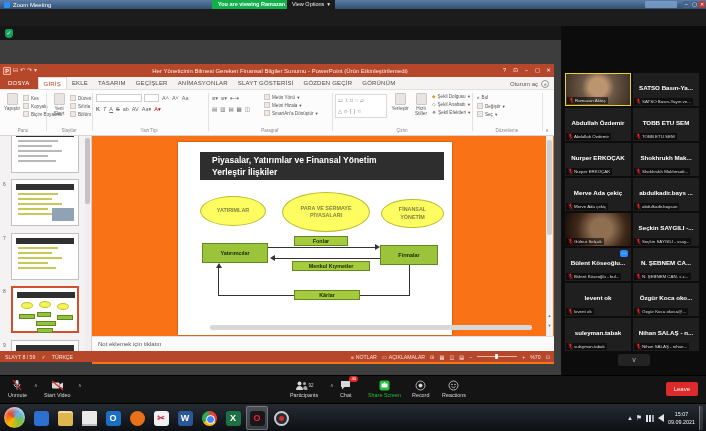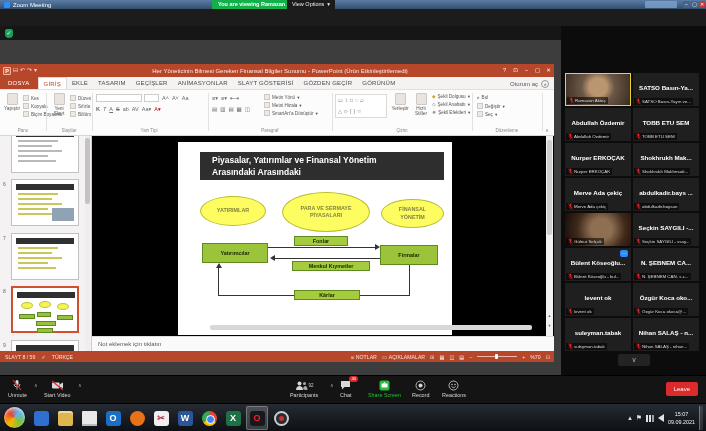--- a/index.html
+++ b/index.html
@@ -64,21 +64,21 @@
   .t-bar{position:absolute;left:4px;top:4px;width:58px;height:6px;background:#303030}
   .t-line{position:absolute;left:6px;height:2px;background:#c9c75a}
   .t-line.gray{background:#b9b9b9}
   .t-img{position:absolute;right:4px;bottom:4px;width:22px;height:13px;background:#8fa3b5}
   .t-dot{position:absolute;width:12px;height:7px;background:#f4f453;border:1px solid #bfc23a;border-radius:50%}
   .t-grn{position:absolute;height:5px;background:#97c13c;border:1px solid #5f8a1d}
   #thumbs-scroll{position:absolute;right:1px;top:0;width:5px;height:215px;background:#efedee}
   #thumbs-scroll .sthumb{position:absolute;left:0;top:2px;width:5px;height:66px;background:#c4c2c2;border-radius:2px}
 
   
-  #canvas{position:absolute;left:92px;top:72px;width:462px;height:200px;background:#000000}
+  #canvas{position:absolute;left:92px;top:72px;width:462px;height:228px;background:#f97316}
   #slide{position:absolute;left:86px;top:6px;width:274px;height:193px;background:#fff;box-shadow:0 0 2px rgba(0,0,0,.35)}
   #hscroll{position:absolute;left:118px;top:189px;width:322px;height:5px;background:#d9d7d8;border-radius:2px}
   #vscroll{position:absolute;left:454px;top:0;width:7px;height:200px;background:#f3f1f2}
   #vscroll .vth{position:absolute;left:1px;top:4px;width:5px;height:95px;background:#cfcdce;border-radius:2px}
   #vscroll .vbt{position:absolute;left:0;width:7px;height:8px;font-size:4px;color:#777;text-align:center;line-height:8px}
 
   #slide-titlebox{position:absolute;left:22px;top:10px;width:244px;height:28px;background:#2e2e2e;color:#fff;font-weight:bold;font-size:8.5px;line-height:12px;padding:2px 0 0 12px}
   .ell{position:absolute;background:#fdfd62;border:1px solid #b9bd2f;border-radius:50%;display:flex;align-items:center;justify-content:center;text-align:center;font-size:5.4px;font-weight:bold;color:#83833f;padding:2px 6px;line-height:1.3}
   #e1{left:22px;top:54px;width:66px;height:30px}
   #e2{left:104px;top:50px;width:88px;height:40px}
@@ -407,21 +407,21 @@
           </div>
         <div id="thumbs-scroll">
             <div class="sthumb"></div>
           </div>
       </div>
 
       <div id="canvas">
         <div id="slide">
           <div id="slide-titlebox">
             <div>Piyasalar, Yatırımlar ve Finansal Yönetim</div>
-            <div>Arasındaki Arasındaki</div>
+            <div>Yerleştir İlişkiler</div>
           </div>
           <div class="ell" id="e1">YATIRIMLAR</div>
           <div class="ell" id="e2">PARA VE SERMAYE PİYASALARI</div>
           <div class="ell" id="e3">FİNANSAL YÖNETİM</div>
           <div class="gbox" id="b-fonlar">Fonlar</div>
           <div class="gbox" id="b-yatirimcilar">Yatırımcılar</div>
           <div class="gbox" id="b-firmalar">Firmalar</div>
           <div class="gbox" id="b-menkul">Menkul Kıymetler</div>
           <div class="gbox" id="b-karlar">Kârlar</div>
 

